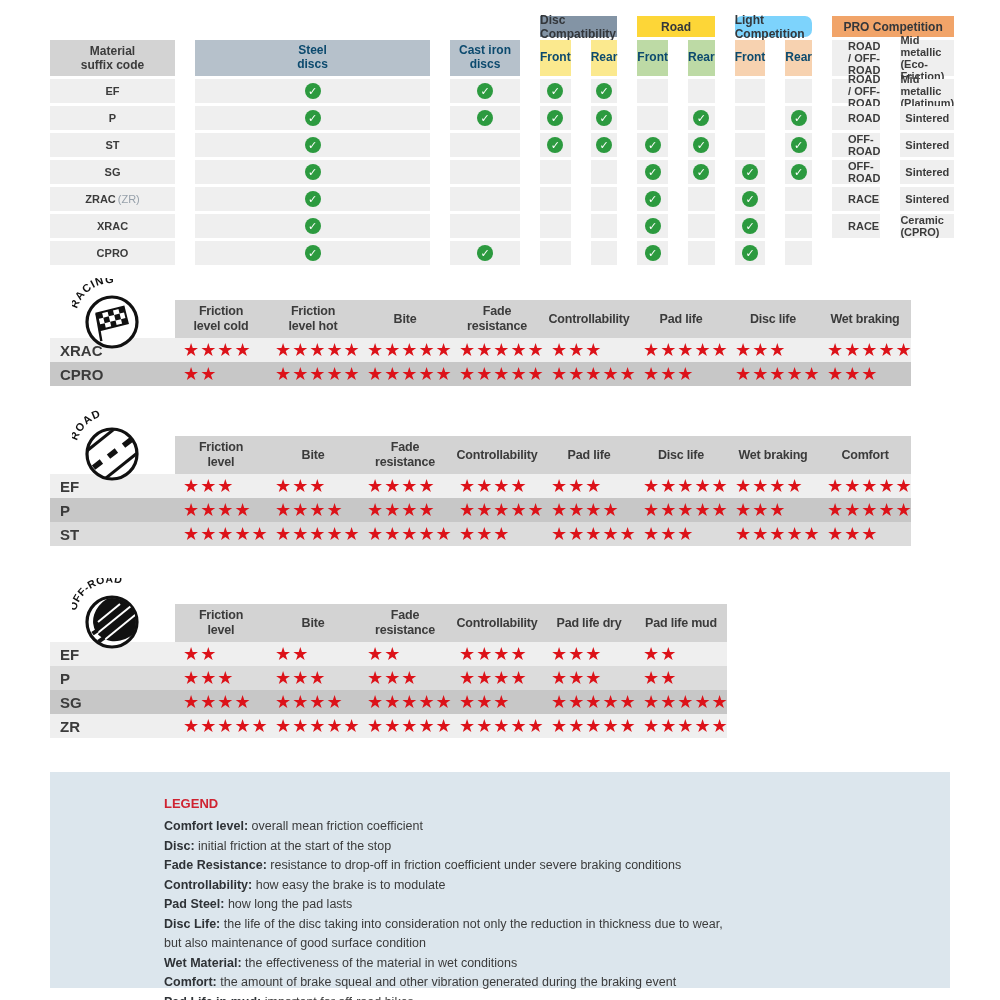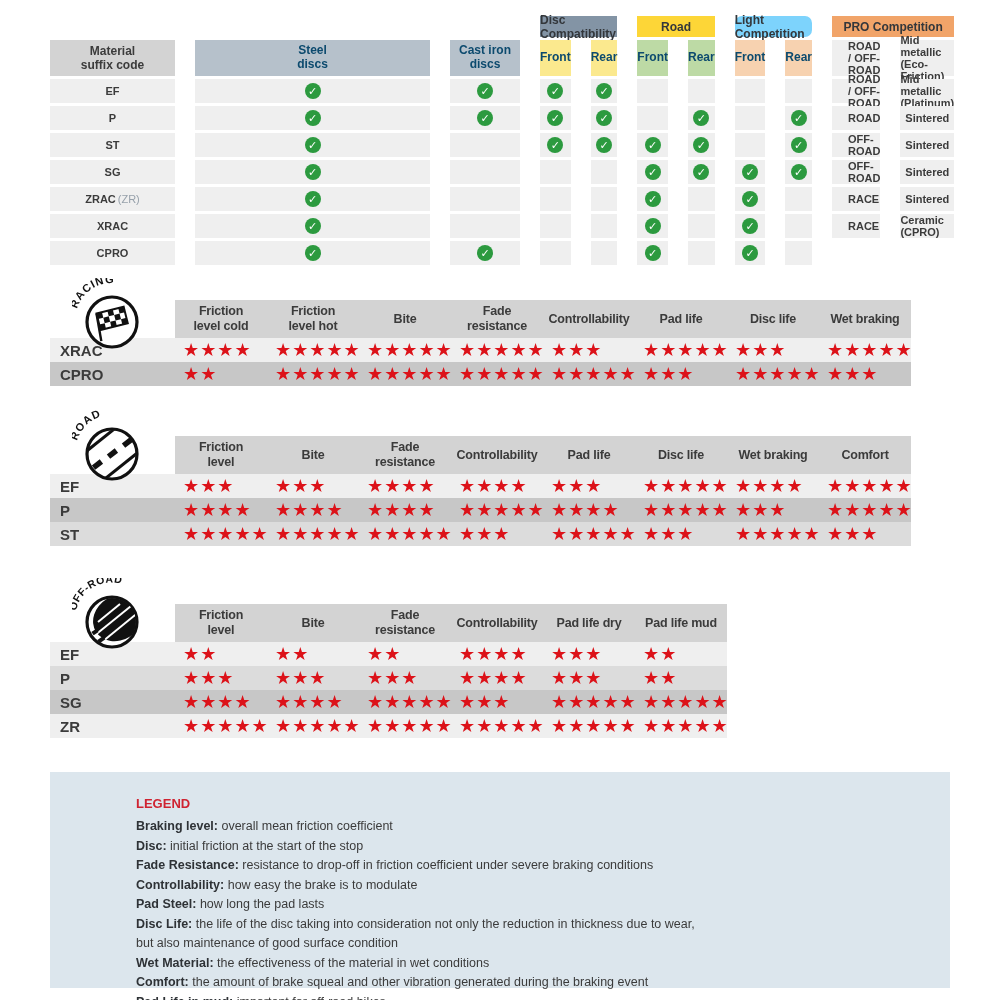--- a/index.html
+++ b/index.html
@@ -66,21 +66,21 @@
     font-family:"DejaVu Sans",sans-serif;
   }
   .shade-light{background:#efefef;}
   .shade-mid{background:#dcdcdc;}
   .shade-dark{background:#c7c7c7;}
 
   
   .legend{
     position:absolute;left:50px;top:772px;width:900px;height:216px;
     background:#dce6ed;box-sizing:border-box;
-    padding:24px 30px 0 86px;
+    padding:24px 30px 0 114px;
   }
   .legend-title{color:#cf2331;font-weight:bold;font-size:13px;margin-bottom:6px;}
   .legend-line{font-size:12.5px;line-height:19.5px;color:#3b3b3b;}
   .legend-line b{color:#2e3236;}
 </style>
 </head>
 <body>
 
 <div class="compat">
     <div class="spacer"></div>
@@ -428,21 +428,21 @@
       <div class="star-cell shade-light">★★★★★</div>
       <div class="star-cell shade-light">★★★★★</div>
       <div class="star-cell shade-light">★★★★★</div>
       <div class="star-cell shade-light">★★★★★</div>
     </div>
 </div>
 
 <div class="legend">
   <div class="legend-title">LEGEND</div>
   <div>
-      <div class="legend-line"><b>Braking level:</b> overall mean friction coefficient</div>
+      <div class="legend-line"><b>Comfort level:</b> overall mean friction coefficient</div>
       <div class="legend-line"><b>Disc:</b> initial friction at the start of the stop</div>
       <div class="legend-line"><b>Fade Resistance:</b> resistance to drop-off in friction coefficient under severe braking conditions</div>
       <div class="legend-line"><b>Controllability:</b> how easy the brake is to modulate</div>
       <div class="legend-line"><b>Pad Steel:</b> how long the pad lasts</div>
       <div class="legend-line"><b>Disc Life:</b> the life of the disc taking into consideration not only the reduction in thickness due to wear,</div>
       <div class="legend-line">but also maintenance of good surface condition</div>
       <div class="legend-line"><b>Wet Material:</b> the effectiveness of the material in wet conditions</div>
       <div class="legend-line"><b>Comfort:</b> the amount of brake squeal and other vibration generated during the braking event</div>
       <div class="legend-line"><b>Pad Life in mud:</b> important for off-road bikes</div>
     </div>

